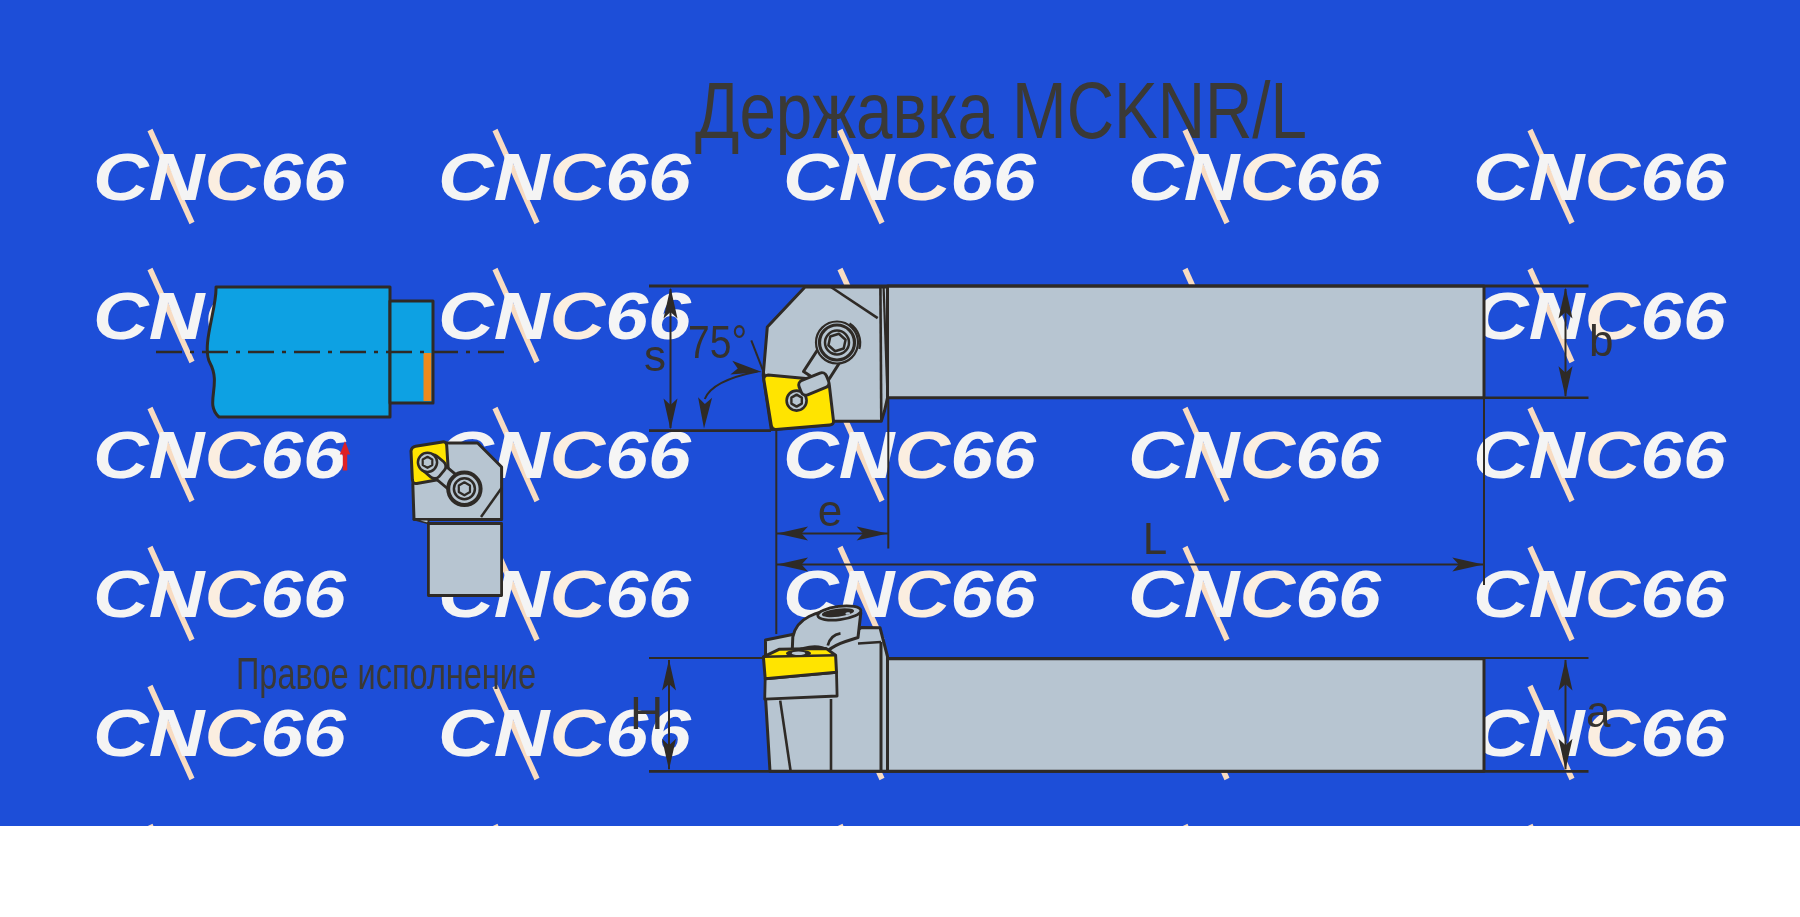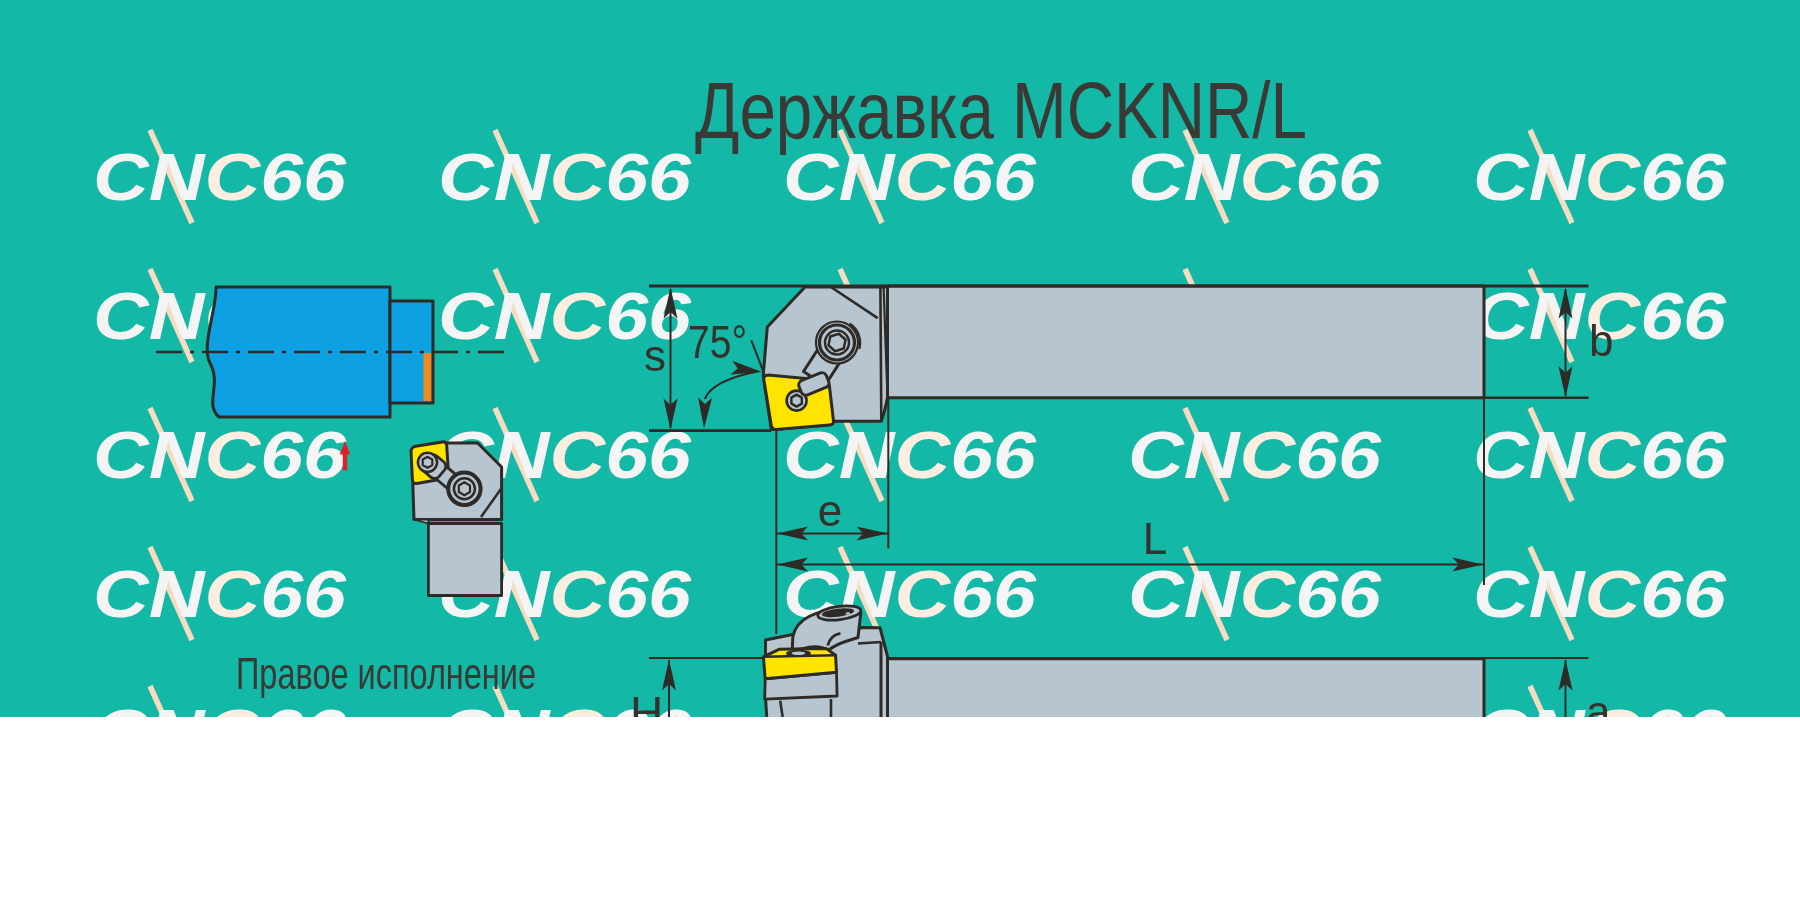--- a/index.html
+++ b/index.html
@@ -1,16 +1,16 @@
 <!DOCTYPE html>
 <html><head>
 <meta charset="utf-8">
 <style>
   html,body{margin:0;padding:0;background:#ffffff;}
-  #page{position:relative;width:1800px;height:717px;overflow:hidden;background:#14b8a6;
+  #page{position:relative;width:1800px;height:826px;overflow:hidden;background:#1d4ed8;
         font-family:"Liberation Sans", sans-serif;}
   svg{display:block;}
 </style>
 </head>
 <body>
 <div id="page">
 <svg width="1800" height="917" viewBox="0 0 1800 917">
 <defs>
 
   <g id="wm" font-family="Liberation Sans, sans-serif" font-size="66" font-weight="bold" font-style="italic">

